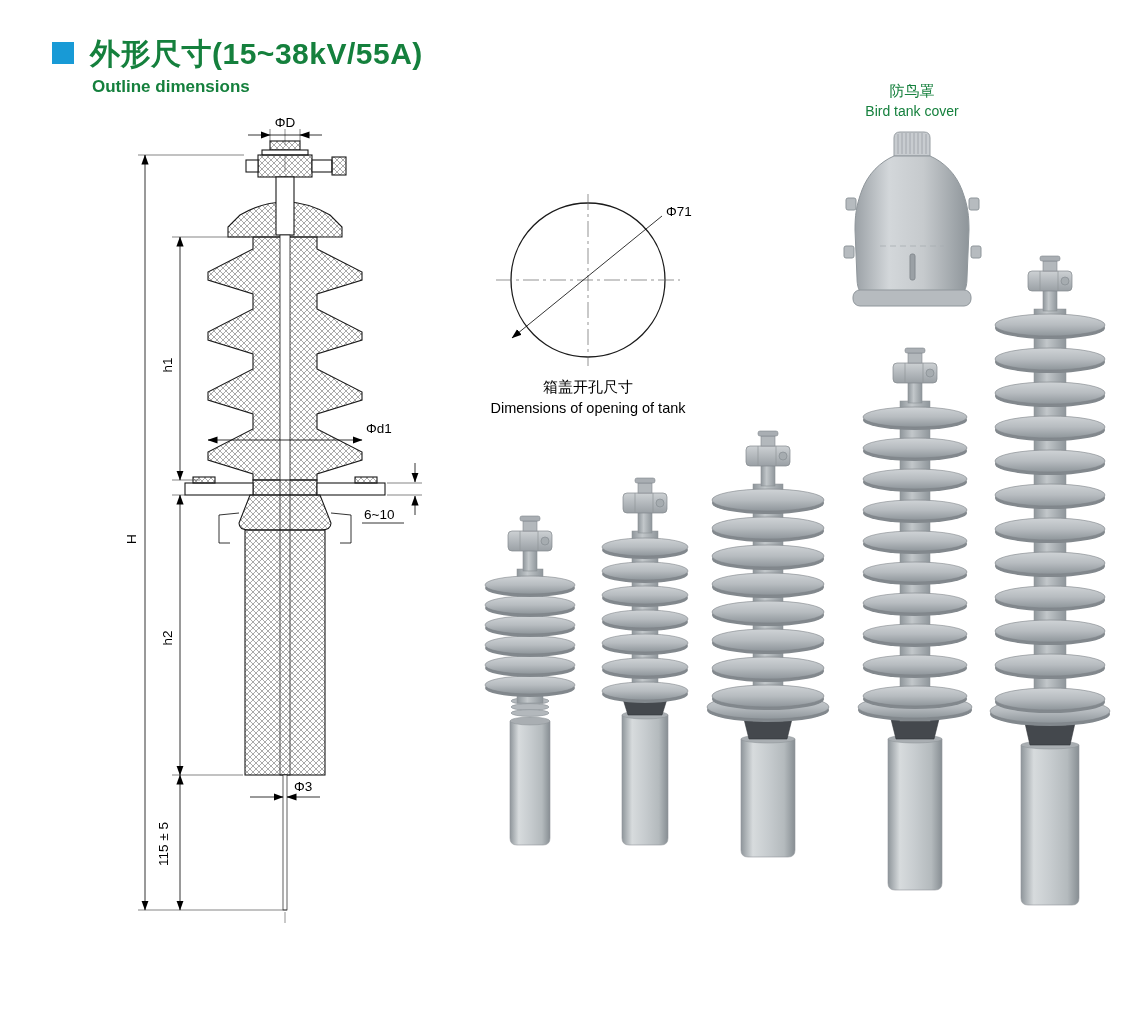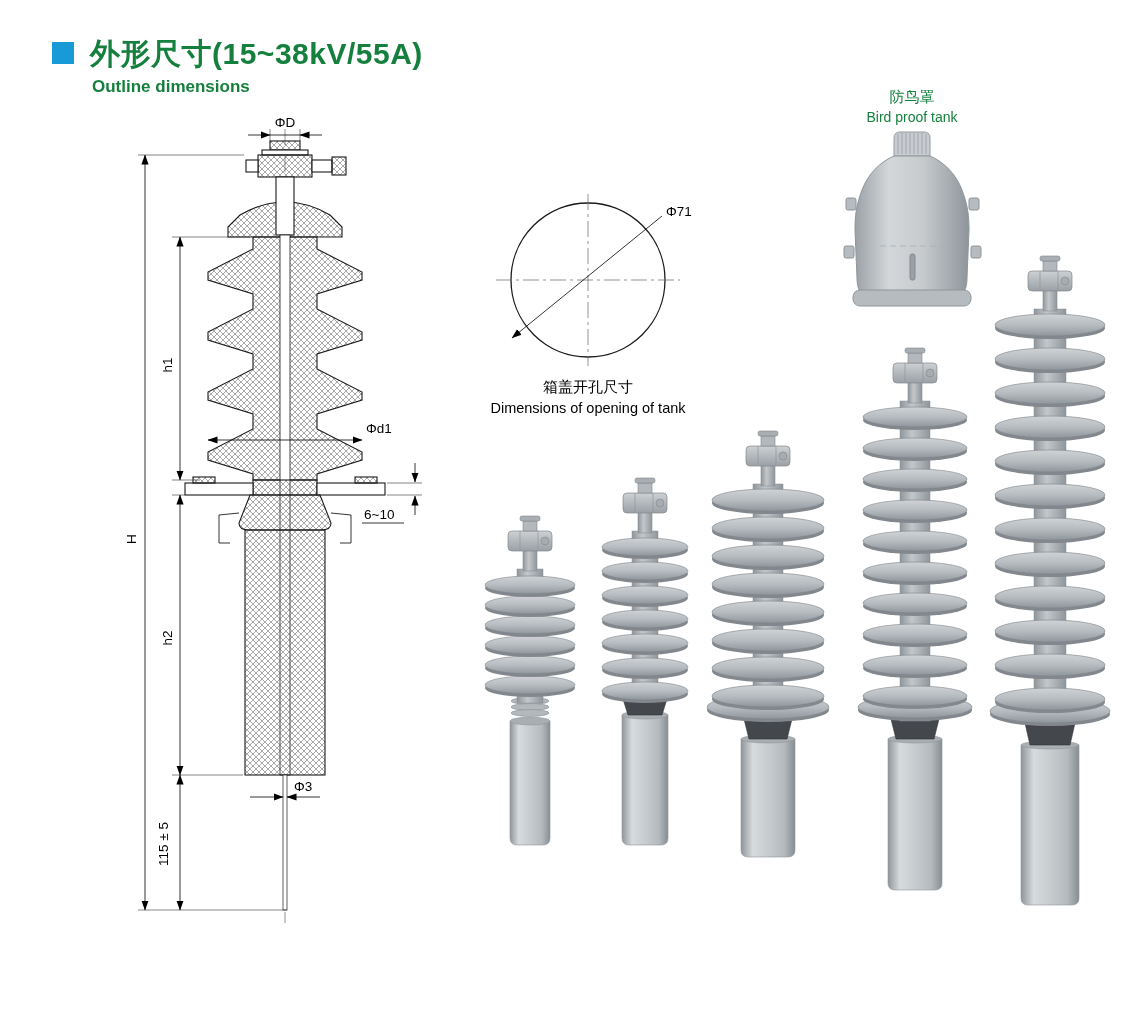--- a/index.html
+++ b/index.html
@@ -3,21 +3,21 @@
 <meta charset="utf-8">
 <style>
   html,body{margin:0;padding:0;background:#fff;}
   .page{position:relative;width:1148px;height:1024px;background:#ffffff;overflow:hidden;
         font-family:"Liberation Sans",sans-serif;color:#15803d;padding-left:17px;}
   header{position:absolute;left:52px;top:34px;display:flex;align-items:flex-start;gap:16px;}
   .bullet{width:22px;height:22px;margin-top:8px;background:#189ad6;display:inline-block;}
   h1{margin:0;font-size:30px;font-weight:bold;letter-spacing:0.5px;}
   h2{margin:2px 0 12px 2px;font-size:17px;font-weight:bold;}
   .abs{position:absolute;}
-  .bird-caption{position:absolute;left:822px;top:86px;width:180px;text-align:center;line-height:21px;}
+  .bird-caption{position:absolute;left:822px;top:80px;width:180px;text-align:center;line-height:21px;}
   .bird-caption .zh{font-size:15px;}
   .bird-caption .en{font-size:14px;}
   svg text{font-family:"Liberation Sans",sans-serif;fill:#000;}
   .dim{stroke:#000;stroke-width:0.8;fill:none;}
   .ext{stroke:#333;stroke-width:0.6;fill:none;}
   .cl{stroke:#666;stroke-width:0.7;fill:none;stroke-dasharray:16 4 3 4;}
   .outl{stroke:#1a1a1a;stroke-width:1.1;fill:url(#xh);}
   .outw{stroke:#1a1a1a;stroke-width:1.1;fill:#fff;}
   .lbl{font-size:13.5px;}
 </style>
@@ -137,21 +137,21 @@
         <path d="M0,1.4 L10,5 L0,8.6 Z" fill="#000"></path>
       </marker>
     </defs>
     <text class="lbl" x="188" y="24">Φ71</text>
     <text x="110" y="200" text-anchor="middle" font-size="15">箱盖开孔尺寸</text>
     <text x="110" y="221" text-anchor="middle" font-size="14.5">Dimensions of opening of tank</text>
   </svg>
 
   <div class="bird-caption">
     <div class="zh">防鸟罩</div>
-    <div class="en">Bird proof tank</div>
+    <div class="en">Bird tank cover</div>
   </div>
 
   <svg class="abs" style="left:840px;top:128px;" width="145" height="190" viewBox="0 0 145 190">
     <defs>
       <linearGradient id="bcGrad" x1="0" y1="0" x2="1" y2="0">
         <stop offset="0" stop-color="#9ba1a6"></stop>
         <stop offset="0.3" stop-color="#d3d7da"></stop>
         <stop offset="0.6" stop-color="#c6cacd"></stop>
         <stop offset="1" stop-color="#8e959a"></stop>
       </linearGradient>

